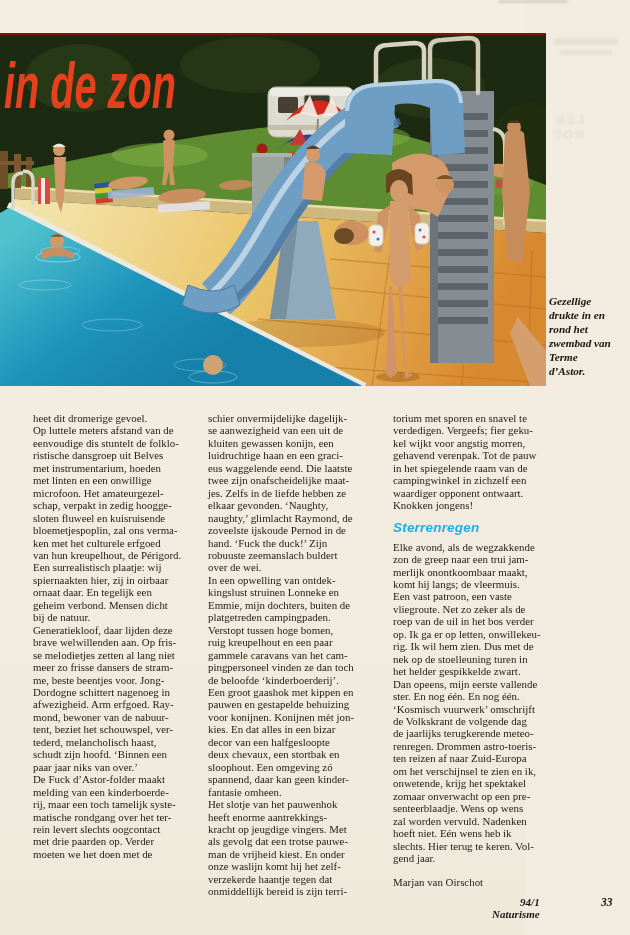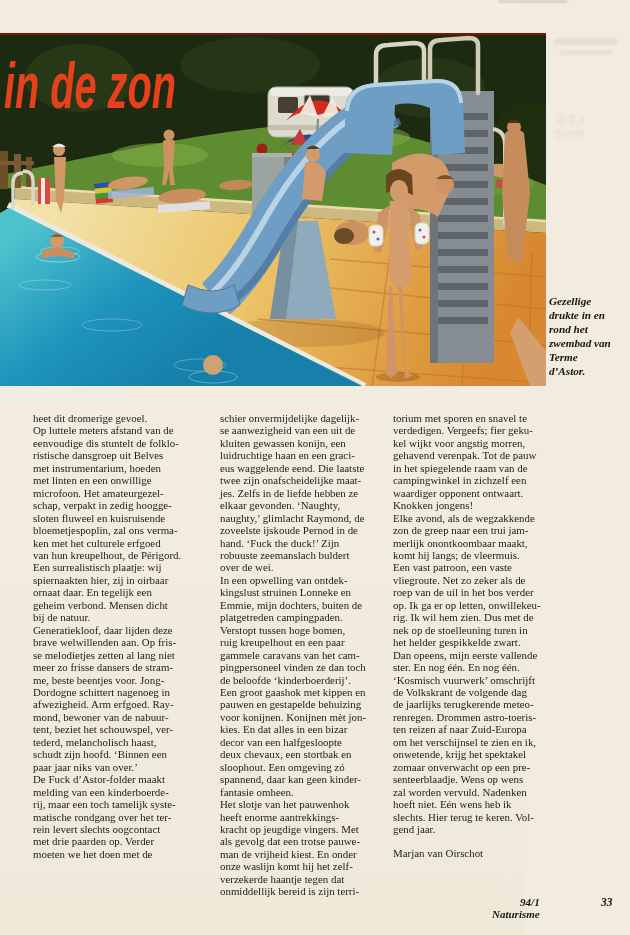--- a/index.html
+++ b/index.html
@@ -17,21 +17,21 @@
   .caption{position:absolute;left:549px;top:295px;width:76px;font:italic 700 11.2px "Liberation Serif",serif;
     line-height:13.9px;color:#17130d;}
   .cap-line{white-space:nowrap;}
   
   .col{position:absolute;top:412px;width:178px;font-size:10.9px;line-height:12.45px;color:#23211d;}
   .col .tl{white-space:nowrap;}
   .col .heading{font:italic 700 13.5px "Liberation Sans",sans-serif;color:#17b2e8;margin:8px 0 6px 0;
     letter-spacing:.2px;}
   .col .spacer{height:12px;}
   .col .byline{white-space:nowrap;}
-  #col0{left:33px;} #col1{left:220px;} #col2{left:393px;}
+  #col0{left:33px;} #col1{left:208px;} #col2{left:393px;}
   
   .footer-issue{position:absolute;left:492px;top:896px;font:italic 700 11px "Liberation Serif",serif;color:#1c1914;text-align:right;}
   .footer-num{position:absolute;left:601px;top:896px;font:italic 700 11.5px "Liberation Serif",serif;color:#1c1914;}
 </style>
 </head>
 <body>
 
 <div class="page">
 
   <div class="ghost" style="left:554px;top:38px;width:64px;height:7px;"></div>
@@ -352,20 +352,21 @@
     </div>
   <div class="col" id="col2">
       <div class="tl">torium met sporen en snavel te</div>
       <div class="tl">verdedigen. Vergeefs; fier geku-</div>
       <div class="tl">kel wijkt voor angstig morren,</div>
       <div class="tl">gehavend verenpak. Tot de pauw</div>
       <div class="tl">in het spiegelende raam van de</div>
       <div class="tl">campingwinkel in zichzelf een</div>
       <div class="tl">waardiger opponent ontwaart.</div>
       <div class="tl">Knokken jongens!</div>
+      <div class="heading">Sterrenregen</div>
       <div class="tl">Elke avond, als de wegzakkende</div>
       <div class="tl">zon de greep naar een trui jam-</div>
       <div class="tl">merlijk onontkoombaar maakt,</div>
       <div class="tl">komt hij langs; de vleermuis.</div>
       <div class="tl">Een vast patroon, een vaste</div>
       <div class="tl">vliegroute. Net zo zeker als de</div>
       <div class="tl">roep van de uil in het bos verder</div>
       <div class="tl">op. Ik ga er op letten, onwillekeu-</div>
       <div class="tl">rig. Ik wil hem zien. Dus met de</div>
       <div class="tl">nek op de stoelleuning turen in</div>

